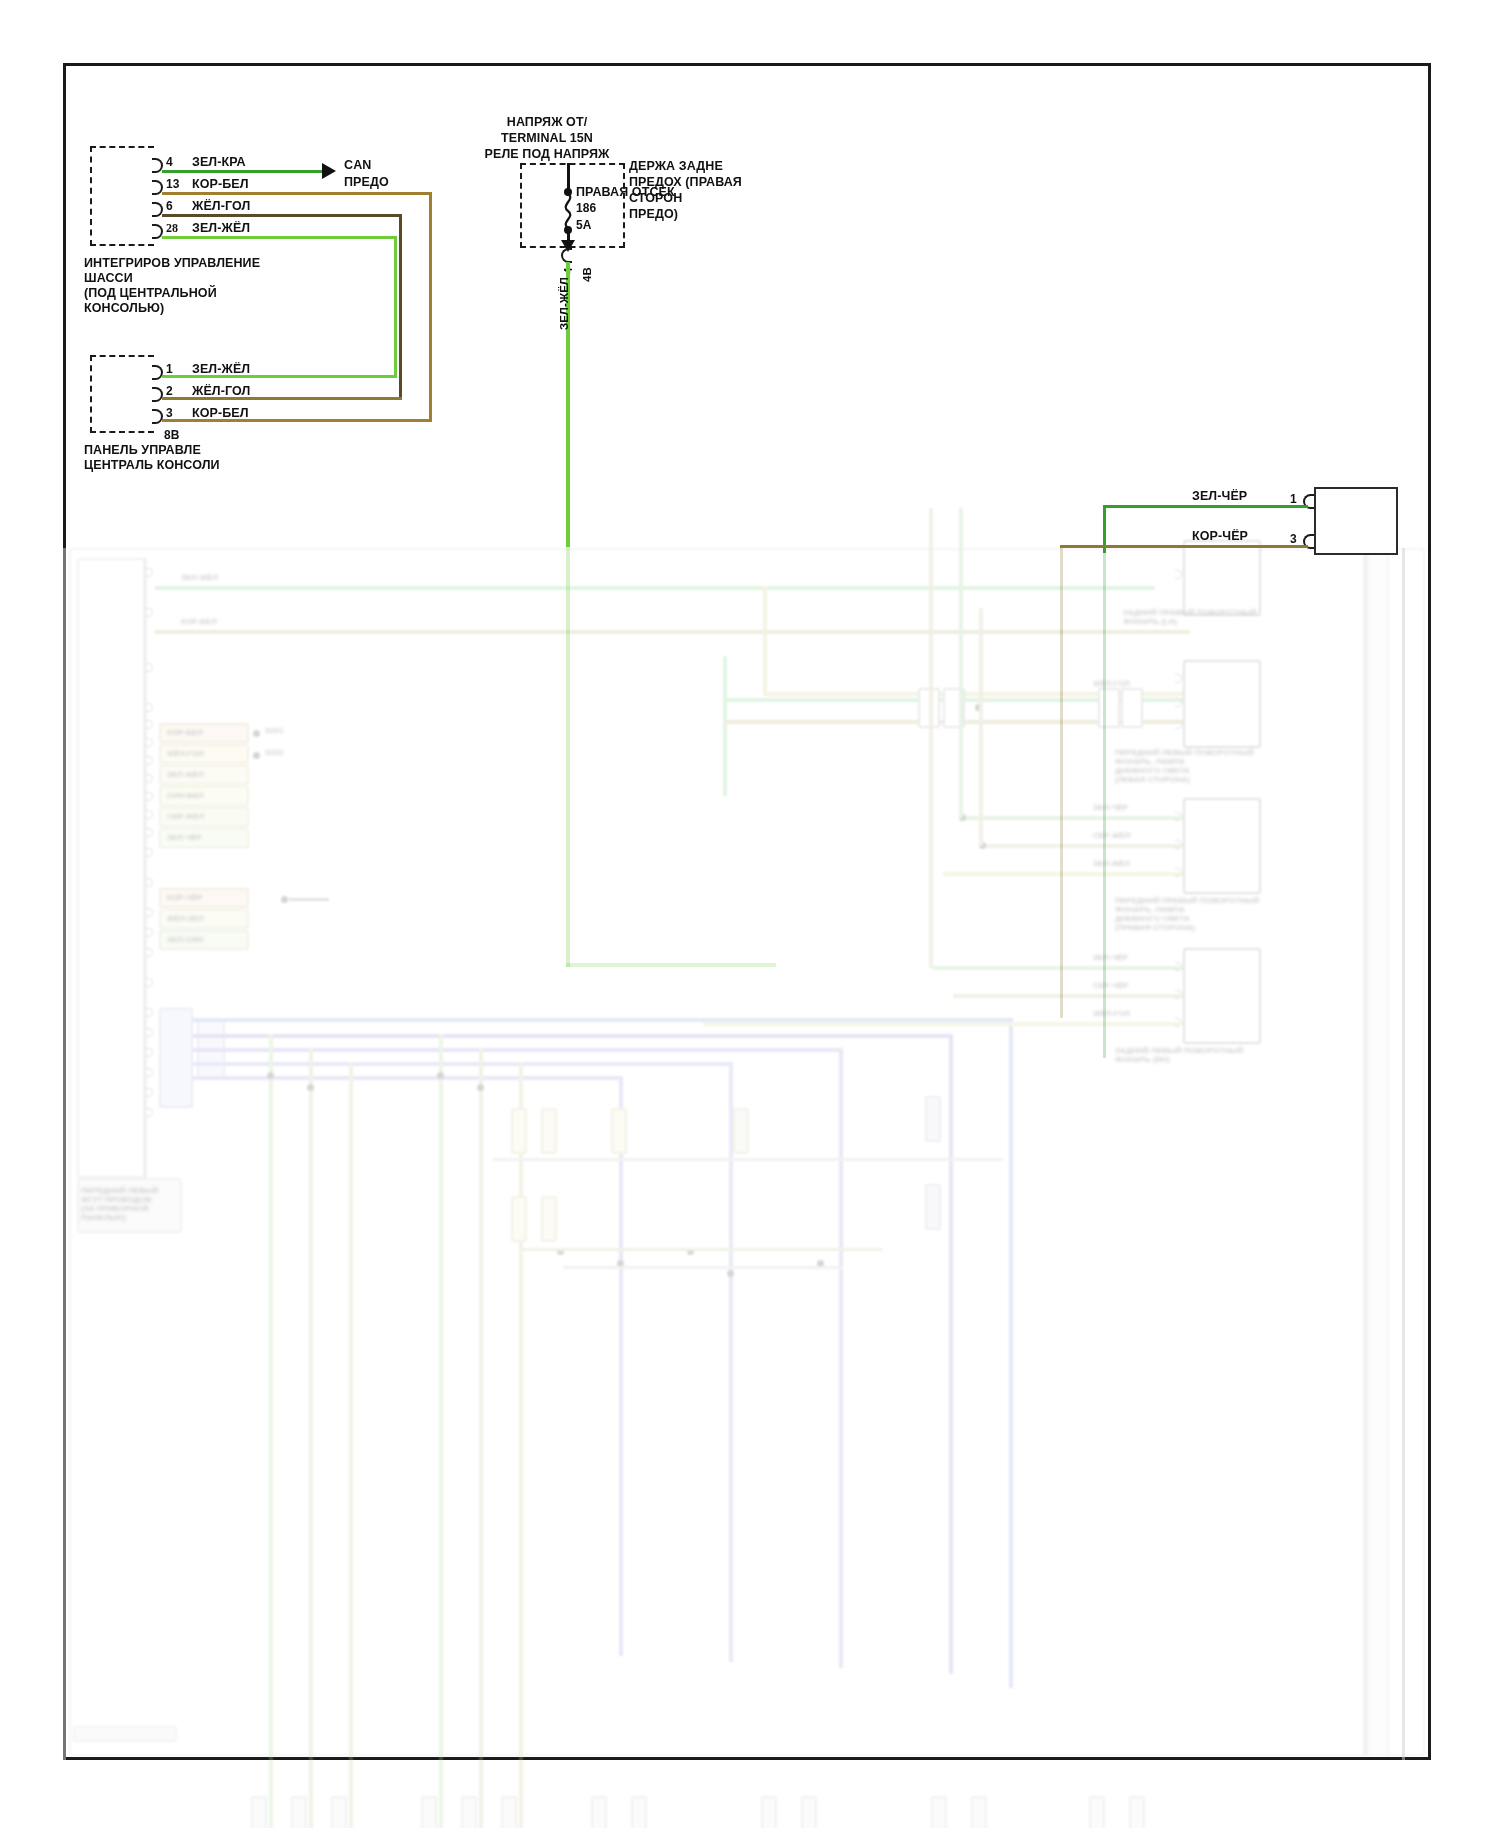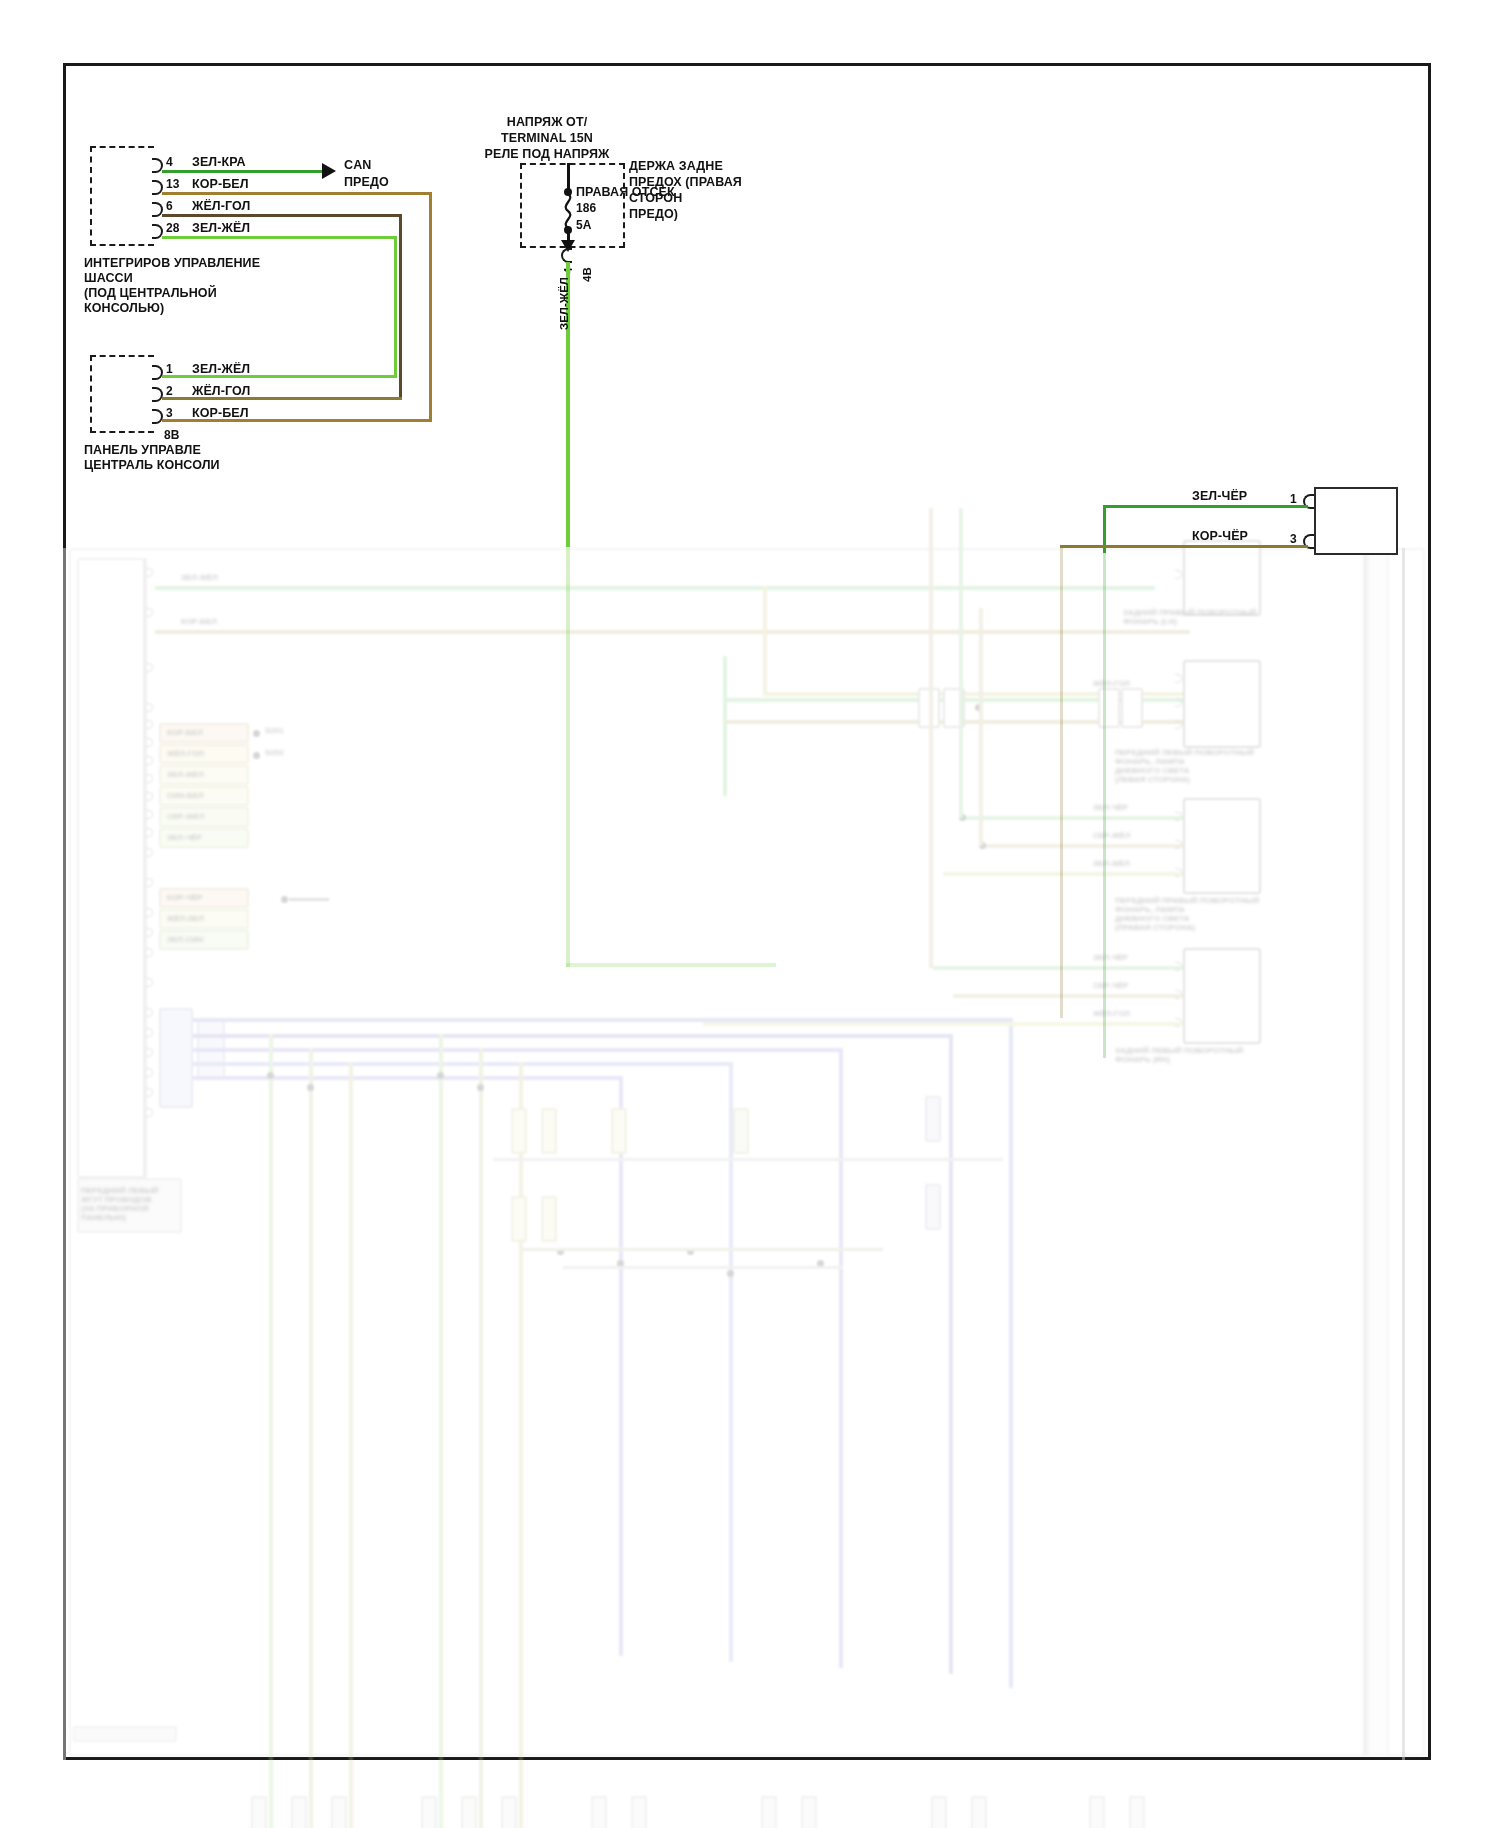--- a/index.html
+++ b/index.html
@@ -276,21 +276,21 @@
   <div class="dash r-open" style="left:90px;top:146px;width:64px;height:100px;"></div>
 
   <div class="pin" style="left:152px;top:158px;"></div>
   <div class="pin" style="left:152px;top:180px;"></div>
   <div class="pin" style="left:152px;top:202px;"></div>
   <div class="pin" style="left:152px;top:224px;"></div>
 
   <div class="t n" style="left:166px;top:155px;">4</div>
   <div class="t n" style="left:166px;top:177px;">13</div>
   <div class="t n" style="left:166px;top:199px;">6</div>
-  <div class="t n" style="left:166px;top:221px;">28</div>
+  <div class="t n" style="left:166px;top:221px;font-family:Liberation Serif, serif;">28</div>
 
   <div class="t" style="left:192px;top:155px;">ЗЕЛ-КРА</div>
   <div class="t" style="left:192px;top:177px;">КОР-БЕЛ</div>
   <div class="t" style="left:192px;top:199px;">ЖЁЛ-ГОЛ</div>
   <div class="t" style="left:192px;top:221px;">ЗЕЛ-ЖЁЛ</div>
 
   <div class="t" style="left:84px;top:256px;line-height:15px;">ИНТЕГРИРОВ УПРАВЛЕНИЕ
 ШАССИ
 (ПОД ЦЕНТРАЛЬНОЙ
 КОНСОЛЬЮ)</div>

